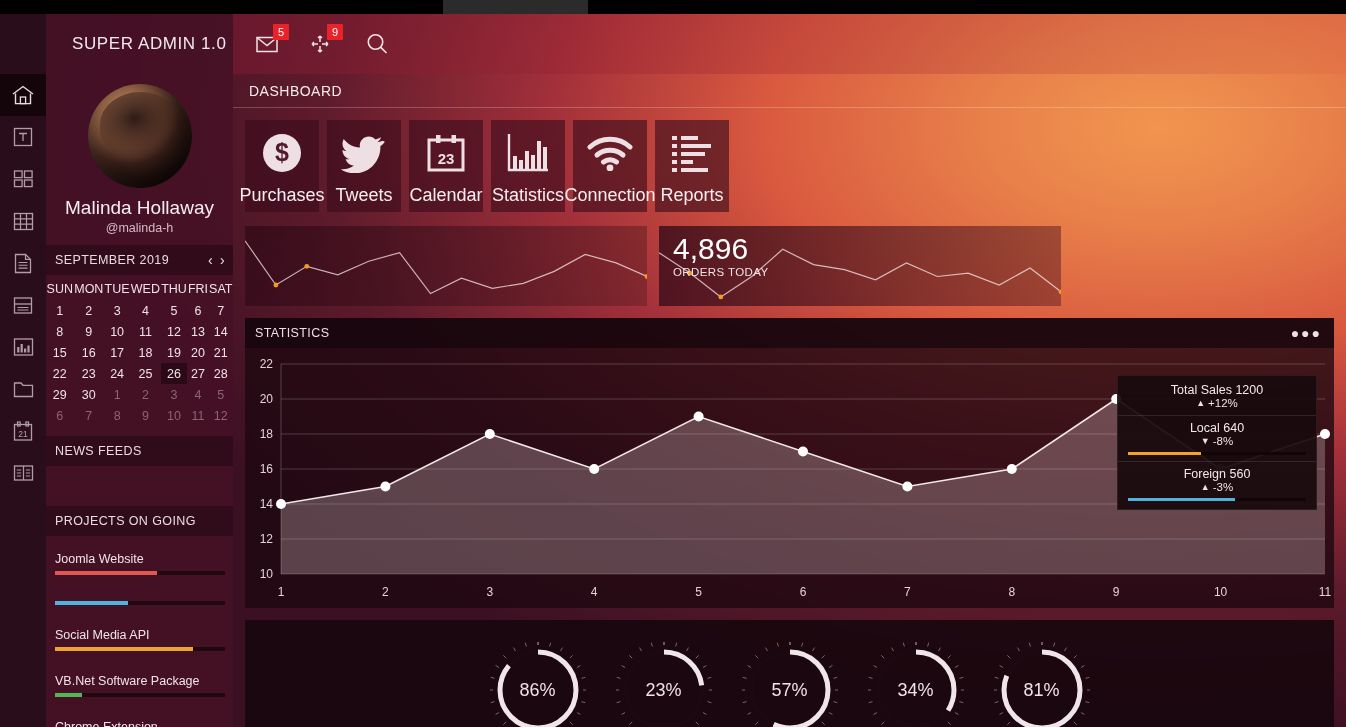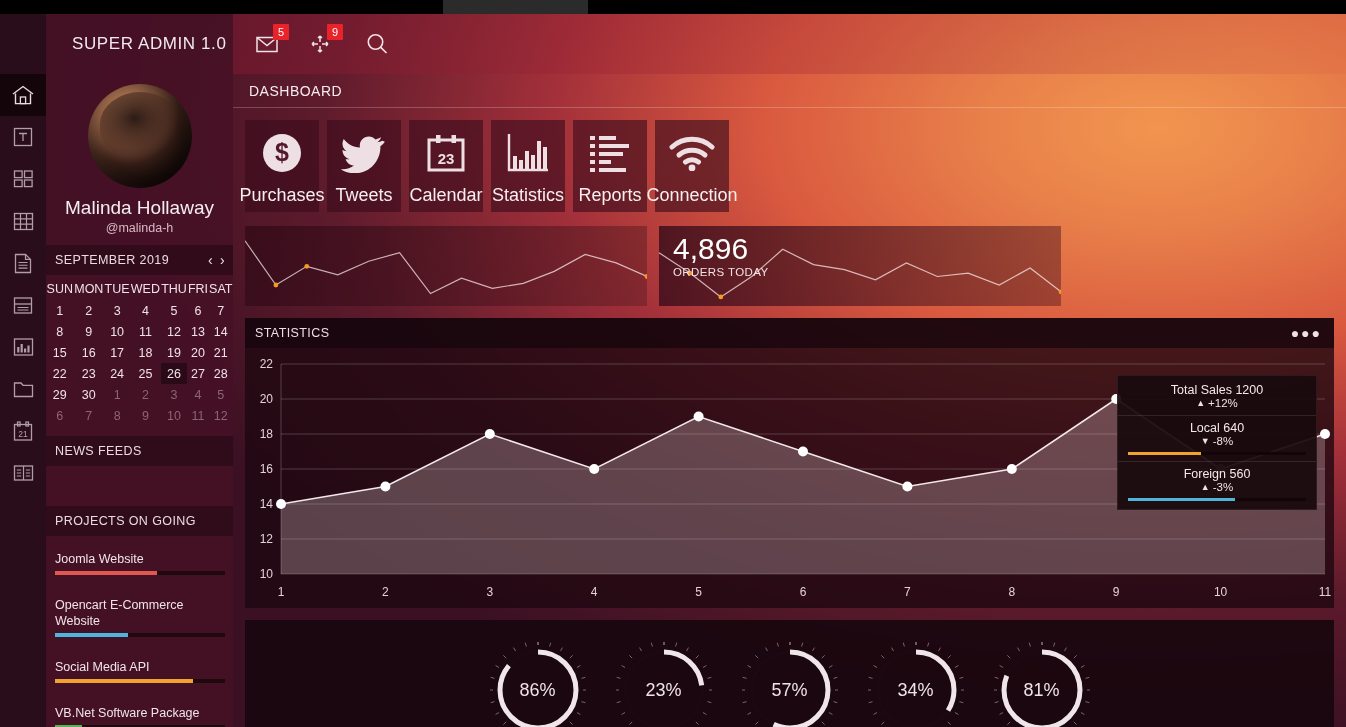--- a/index.html
+++ b/index.html
@@ -415,21 +415,20 @@
       <span>PROJECTS ON GOING</span>
     </div>
     <div id="projects-list">
         <div class="proj-item">
           <div class="proj-name">Joomla Website</div>
           <div class="bar-track">
             <div class="bar-fill" style="width: 60%; background: rgb(224, 88, 79);"></div>
           </div>
         </div>
         <div class="proj-item">
-          <div class="proj-name">Opencart E-Commerce Website</div>
           <div class="bar-track">
             <div class="bar-fill" style="width: 43%; background: rgb(78, 179, 221);"></div>
           </div>
         </div>
         <div class="proj-item">
           <div class="proj-name">Social Media API</div>
           <div class="bar-track">
             <div class="bar-fill" style="width: 81%; background: rgb(240, 163, 46);"></div>
           </div>
         </div>
@@ -487,52 +486,52 @@
             <path d="M3 2 V38 H42" fill="none" stroke="#eddfe3" stroke-width="2.4"></path>
             <rect x="7" y="24" width="4" height="13" fill="#eddfe3"></rect>
             <rect x="13" y="28" width="4" height="9" fill="#eddfe3"></rect>
             <rect x="19" y="19" width="4" height="18" fill="#eddfe3"></rect>
             <rect x="25" y="23" width="4" height="14" fill="#eddfe3"></rect>
             <rect x="31" y="9" width="4" height="28" fill="#eddfe3"></rect>
             <rect x="37" y="15" width="4" height="22" fill="#eddfe3"></rect>
           </svg>
         </span>
         <span class="tlabel">Statistics</span>
+      </div>
+      <div class="tile">
+        <span class="ticon">
+          <svg width="46" height="36" viewBox="0 0 46 36">
+            <g fill="none" stroke="#eddfe3" stroke-linecap="round">
+              <path d="M3 12 A30 30 0 0 1 43 12" stroke-width="5"></path>
+              <path d="M10 20 A20 20 0 0 1 36 20" stroke-width="5"></path>
+              <path d="M16.5 27 A11 11 0 0 1 29.5 27" stroke-width="5"></path>
+            </g>
+            <circle cx="23" cy="33" r="3.4" fill="#eddfe3"></circle>
+          </svg>
+        </span>
+        <span class="tlabel">Connection</span>
       </div>
       <div class="tile">
         <span class="ticon">
           <svg width="44" height="40" viewBox="0 0 44 40">
             <g fill="#eddfe3">
               <rect x="2" y="3" width="5" height="4"></rect>
                 <rect x="11" y="3" width="17" height="4"></rect>
               <rect x="2" y="11" width="5" height="4"></rect>
                 <rect x="11" y="11" width="30" height="4"></rect>
               <rect x="2" y="19" width="5" height="4"></rect>
                 <rect x="11" y="19" width="24" height="4"></rect>
               <rect x="2" y="27" width="5" height="4"></rect>
                 <rect x="11" y="27" width="12" height="4"></rect>
               <rect x="2" y="35" width="5" height="4"></rect>
                 <rect x="11" y="35" width="27" height="4"></rect>
             </g>
           </svg>
         </span>
         <span class="tlabel">Reports</span>
-      </div>
-      <div class="tile">
-        <span class="ticon">
-          <svg width="46" height="36" viewBox="0 0 46 36">
-            <g fill="none" stroke="#eddfe3" stroke-linecap="round">
-              <path d="M3 12 A30 30 0 0 1 43 12" stroke-width="5"></path>
-              <path d="M10 20 A20 20 0 0 1 36 20" stroke-width="5"></path>
-              <path d="M16.5 27 A11 11 0 0 1 29.5 27" stroke-width="5"></path>
-            </g>
-            <circle cx="23" cy="33" r="3.4" fill="#eddfe3"></circle>
-          </svg>
-        </span>
-        <span class="tlabel">Connection</span>
       </div>
     </div>
 
     <div id="kpis">
         <div class="kpi">
           <svg width="402" height="80">
        <path d="M0.0 14.8 L30.9 59.0 L61.8 40.3 L92.8 48.8 L123.7 35.2 L154.6 26.7 L185.5 67.5 L216.5 52.2 L247.4 62.4 L278.3 57.3 L309.2 45.4 L340.2 28.4 L371.1 36.9 L402.0 50.5" fill="none" stroke="rgba(255,240,240,.72)" stroke-width="1.2"></path>
             <circle cx="30.9" cy="59.0" r="2.4" fill="#f59b1e"></circle>
             <circle cx="61.8" cy="40.3" r="2.4" fill="#f59b1e"></circle>
             <circle cx="402.0" cy="50.5" r="2.4" fill="#f59b1e"></circle>

